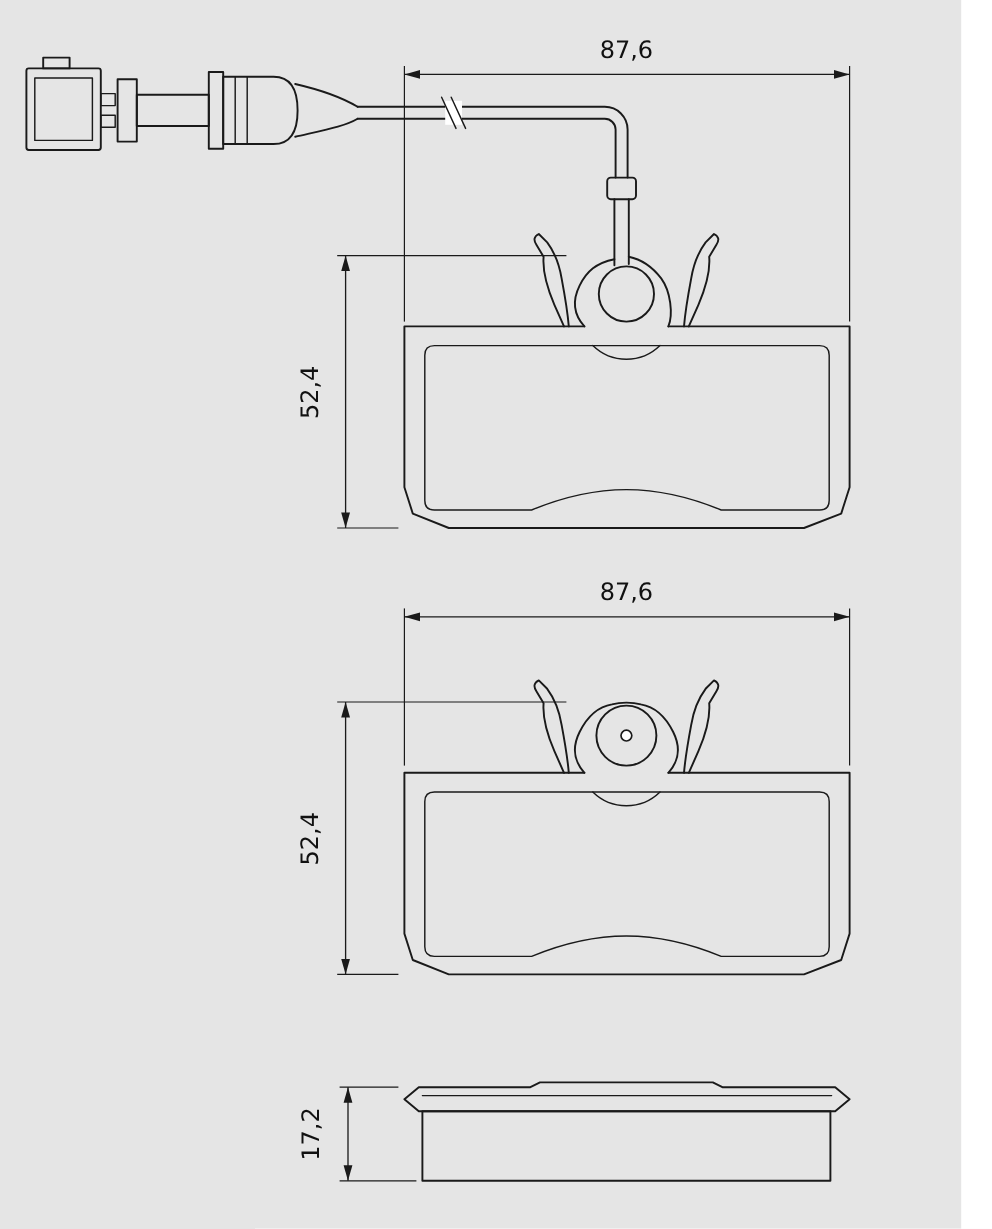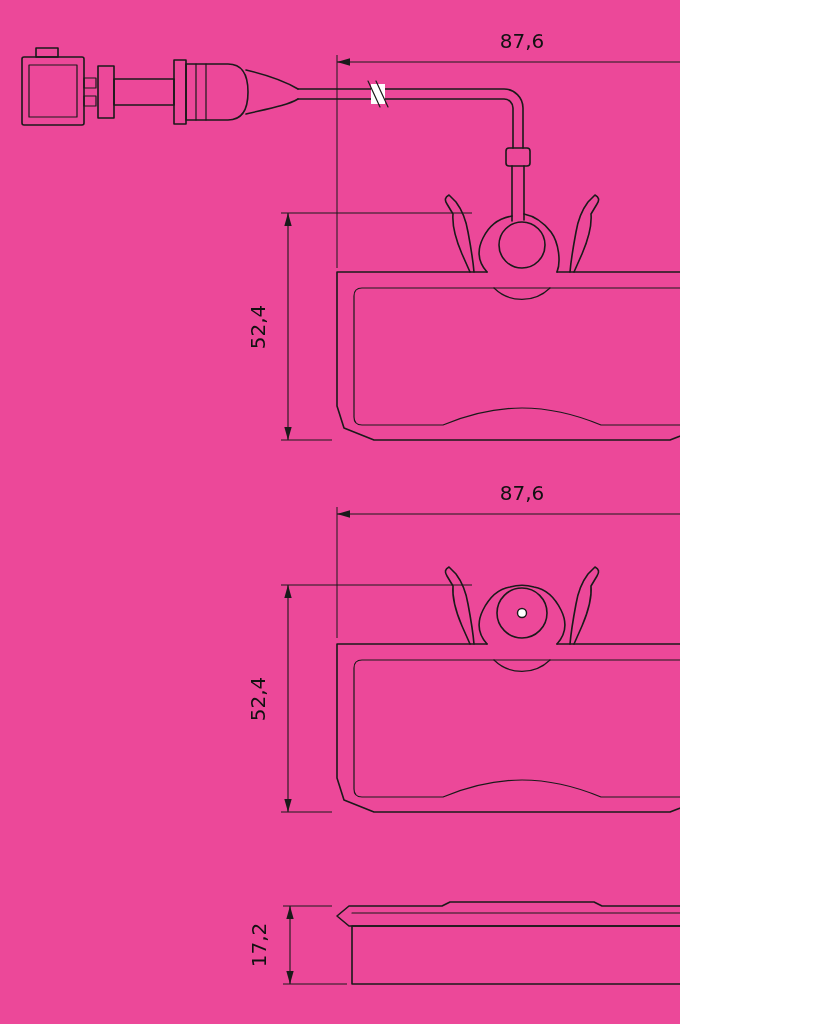--- a/index.html
+++ b/index.html
@@ -1,19 +1,19 @@
 <!DOCTYPE html>
 <html><head>
 <meta charset="utf-8">
 <style>
   html,body { margin:0; padding:0; background:#ffffff; }
   .canvas {
     position:relative;
-    width:680px; height:1024px;
-    background:#ec4899;
+    width:801px; height:1024px;
+    background:#e5e5e5;
     font-family:"DejaVu Sans", sans-serif;
     overflow:hidden;
   }
   svg { position:absolute; left:0; top:0; }
   .part   { stroke:#1a1a1a; stroke-width:1.6; fill:none; stroke-linejoin:round; stroke-linecap:round; }
   .part-thin { stroke:#1a1a1a; stroke-width:1.2; fill:none; stroke-linejoin:round; stroke-linecap:round; }
   .dim    { stroke:#1a1a1a; stroke-width:1.1; fill:none; }
   .ext    { stroke:#1a1a1a; stroke-width:1; fill:none; }
   .dim-text { font:20px "DejaVu Sans", sans-serif; fill:#111111; }
   .mask   { fill:#ffffff; stroke:none; }

